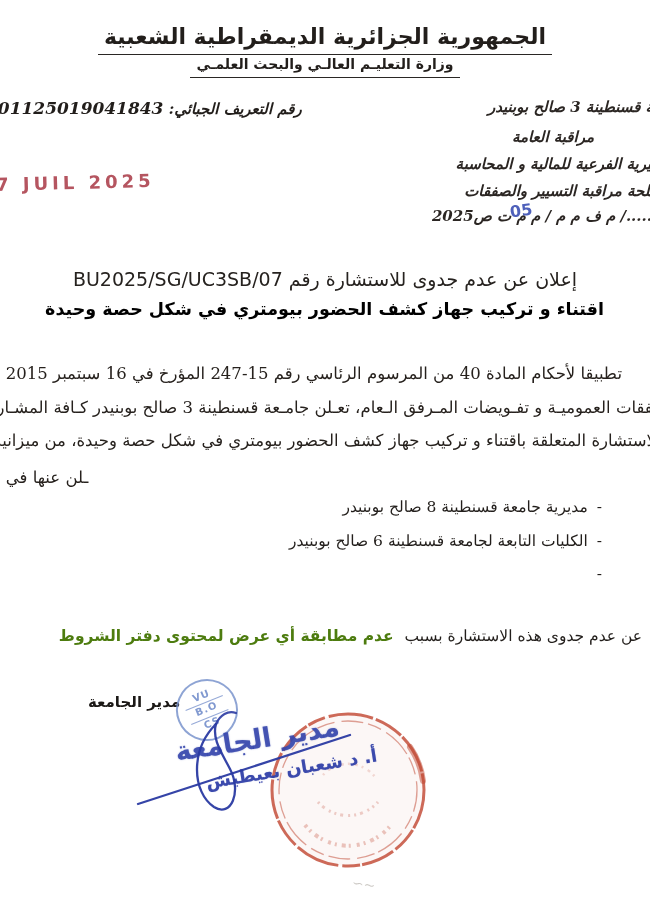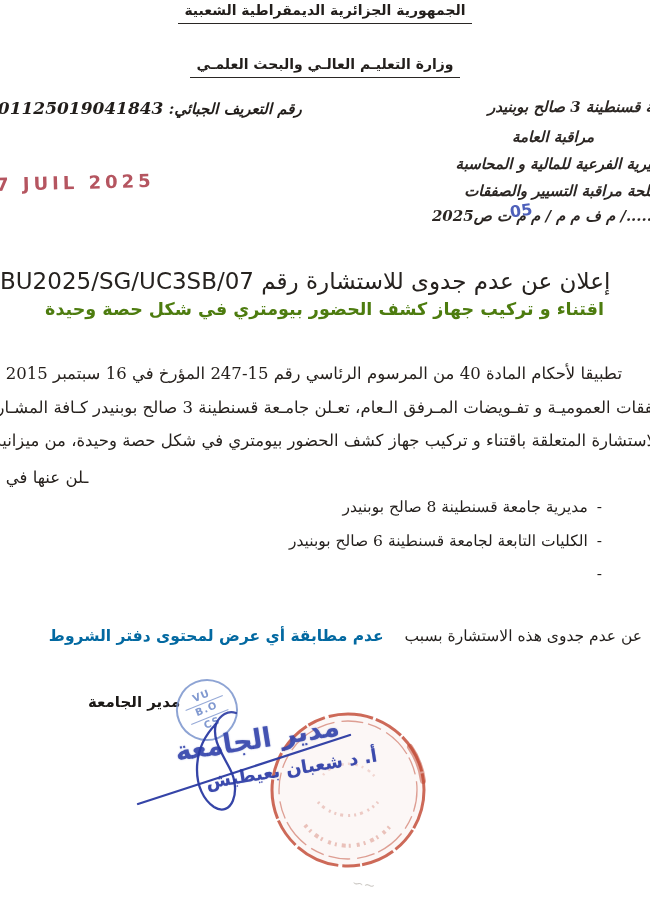--- a/index.html
+++ b/index.html
@@ -6,44 +6,44 @@
   .page{
     position:relative;width:650px;height:915px;margin:0 auto;
     background:#ffffff;overflow:hidden;
     font-family:"DejaVu Serif",serif;color:#221e1b;
   }
   .abs{position:absolute;white-space:nowrap;}
   .rtl{direction:rtl;}
   
   .hline{left:0;right:0;text-align:center;font-family:"DejaVu Sans",sans-serif;font-weight:bold;}
   .hline .u{display:inline-block;border-bottom:1.6px solid #2a2724;padding:0 6px 5px 6px;}
-  .h1{top:2px;font-size:14px;}
+  .h1{top:24px;font-size:22px;}
   .h2{top:56px;font-size:14px;}
   
   .org{font-style:italic;font-weight:bold;font-size:15px;color:#2b2understood623;}
   .org{color:#2b2623;}
   
   .tax{font-style:italic;font-weight:bold;font-size:15px;}
   .tax .num{font-size:17px;letter-spacing:.5px;}
   
   .datestamp{
     font-family:"DejaVu Sans",sans-serif;font-weight:bold;font-size:18px;
     letter-spacing:4px;color:rgba(171,62,74,.88);transform:rotate(-1.5deg);
   }
   
-  .t1{left:0;right:0;text-align:left;font-family:"DejaVu Sans",sans-serif;font-size:23px;color:#26221f;}
-  .t2{left:0;right:1px;text-align:center;font-family:"DejaVu Sans",sans-serif;font-size:17.5px;font-weight:bold;color:#4d7c0f;}
+  .t1{left:0;right:0;text-align:center;font-family:"DejaVu Sans",sans-serif;font-size:19px;color:#26221f;}
+  .t2{left:0;right:1px;text-align:center;font-family:"DejaVu Sans",sans-serif;font-size:17.5px;font-weight:bold;color:#000000;}
   
   .bodyline{font-size:16.5px;color:#26211d;}
   
   .bullet{display:flex;flex-direction:row;direction:rtl;align-items:baseline;gap:9px;font-size:15.5px;}
   .bullet .url{font-size:19px;direction:ltr;letter-spacing:.5px;}
   
   .closing{font-size:15.5px;}
-  .closing .b{font-family:"DejaVu Sans",sans-serif;font-weight:bold;font-size:15.5px;margin-right:16px;color:#0369a1;}
+  .closing .b{font-family:"DejaVu Sans",sans-serif;font-weight:bold;font-size:15.5px;margin-right:6px;color:#4d7c0f;}
   
   .director{font-family:"DejaVu Sans",sans-serif;font-weight:bold;font-size:15px;color:#1b1816;}
   .vu{
     width:62px;height:62px;border:2px solid rgba(122,148,205,.85);border-radius:50%;
     transform:rotate(-22deg);color:rgba(122,148,205,.95);
     font-family:"DejaVu Sans",sans-serif;font-weight:bold;font-size:10px;letter-spacing:1px;
     display:flex;flex-direction:column;justify-content:center;align-items:center;box-sizing:border-box;
   }
   .vu div{width:70%;text-align:center;border-bottom:1.4px solid rgba(122,148,205,.8);padding:0 0 1px 0;line-height:1.25;}
   .vu div:last-child{border-bottom:none;}

